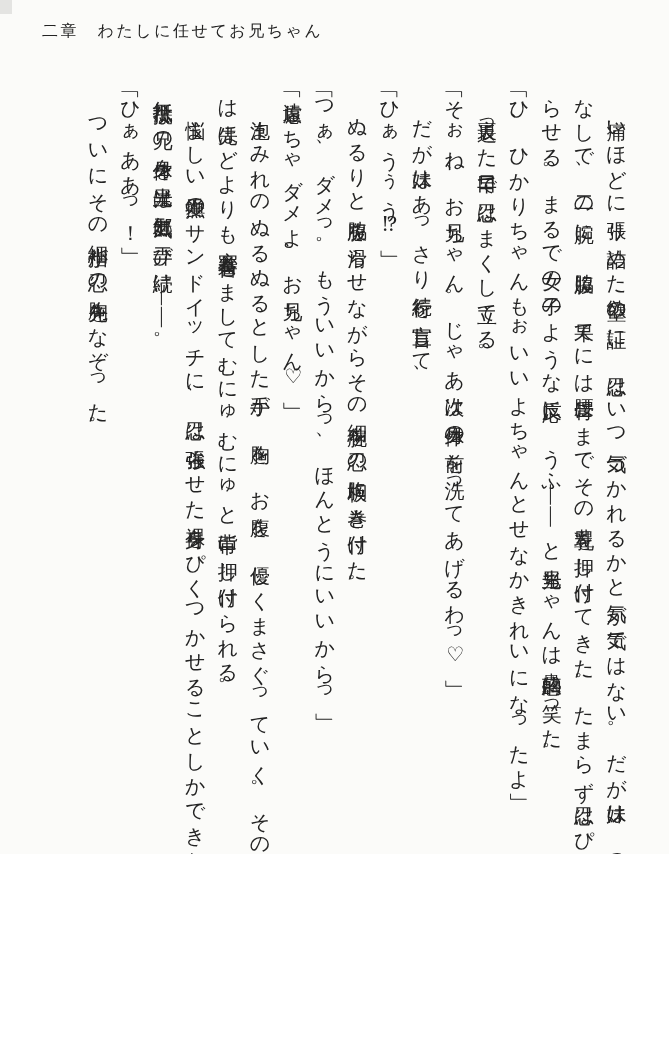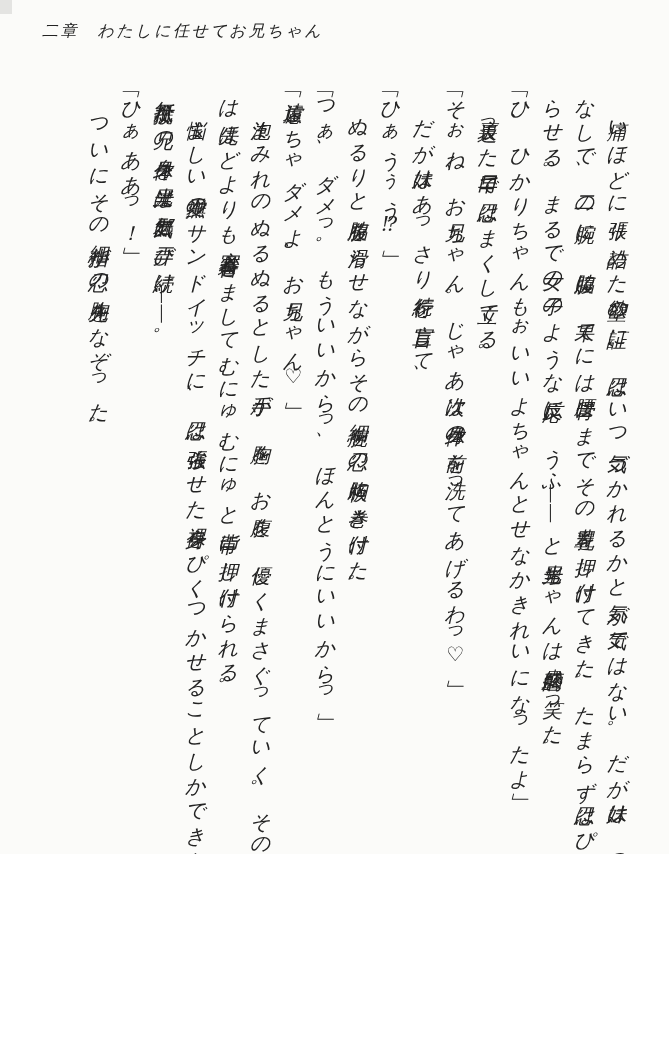--- a/index.html
+++ b/index.html
@@ -3,21 +3,20 @@
 <meta charset="utf-8">
 <style>
   html,body { margin:0; padding:0; }
   .page {
     position:relative;
     width:669px; height:854px;
     background:#fbfbf9;
     color:#232323;
     font-family:"Liberation Serif","DejaVu Serif",serif;
     overflow:hidden;
-    font-style:italic;
   }
   .scan-edge {
     position:absolute; left:0; top:0; width:12px; height:14px;
     background:#e4e4e2;
   }
   .chapter-header {
     position:absolute; left:42px; top:21px;
     font-size:16px; letter-spacing:2.5px;
     white-space:nowrap;
   }

